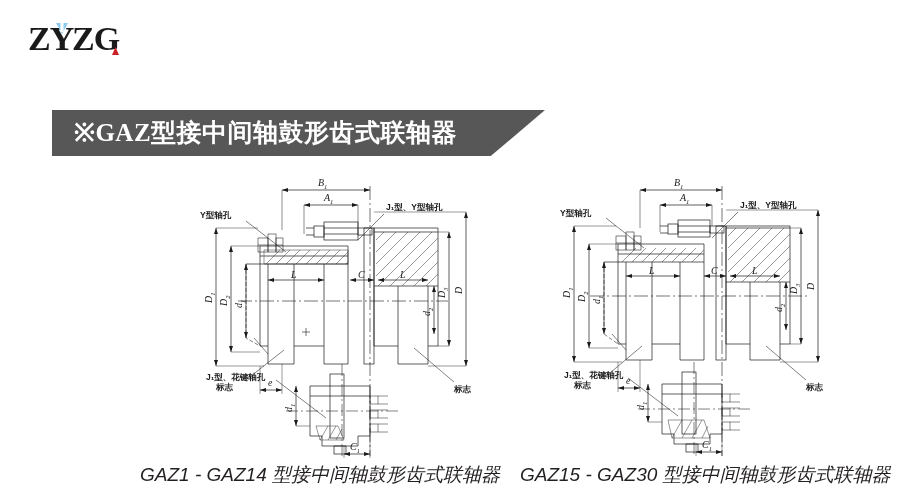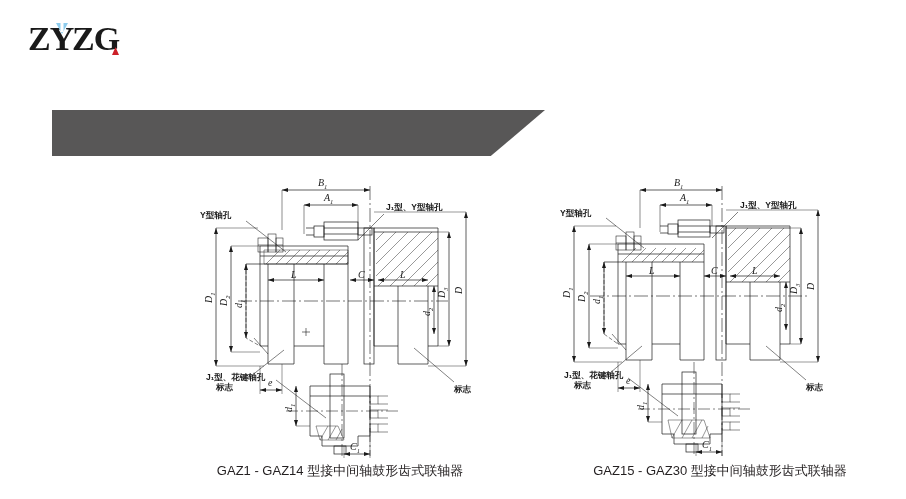--- a/index.html
+++ b/index.html
@@ -59,25 +59,25 @@
     top: 168px;
   }
   #drawing-left  { left: 198px; width: 340px; height: 300px; }
   #drawing-right { left: 560px; width: 330px; height: 300px; }
   .drawing svg { display: block; }
 
   
   .caption {
     position: absolute;
     top: 462px;
-    text-align: center;
     font-family: "Liberation Sans", sans-serif;
-    font-size: 13px;
+    font-size: 19px;
     color: #231f20;
     white-space: nowrap;
+    font-style: italic;
   }
   #caption-left  { left: 140px; width: 400px; }
   #caption-right { left: 520px; width: 400px; }
 
   
   text {
     font-family: "Liberation Serif", serif;
     fill: #1a1a1a;
   }
   .cn {
@@ -107,20 +107,21 @@
     <polygon points="28,5 40,5 34,16" fill="#8ecced"></polygon>
 
     <polygon points="84,37 91,37 87.5,29" fill="#cc2028"></polygon>
 
     <rect x="32.5" y="5" width="3" height="9" fill="#ffffff"></rect>
   </svg>
 </div>
 
 <div id="banner">
   <div class="shape"></div>
+  <div class="title">※GAZ型接中间轴鼓形齿式联轴器</div>
 </div>
 
 <div class="drawing" id="drawing-left">
 <svg width="340" height="300" viewBox="0 0 340 300">
   <g fill="none" stroke="#1a1a1a" stroke-width="0.7">
 
     <line x1="172" y1="18" x2="172" y2="288" stroke-dasharray="14,3,2,3" stroke-width="0.6"></line>
 
     <line x1="40" y1="133" x2="250" y2="133" stroke-dasharray="14,3,2,3" stroke-width="0.6"></line>
 

